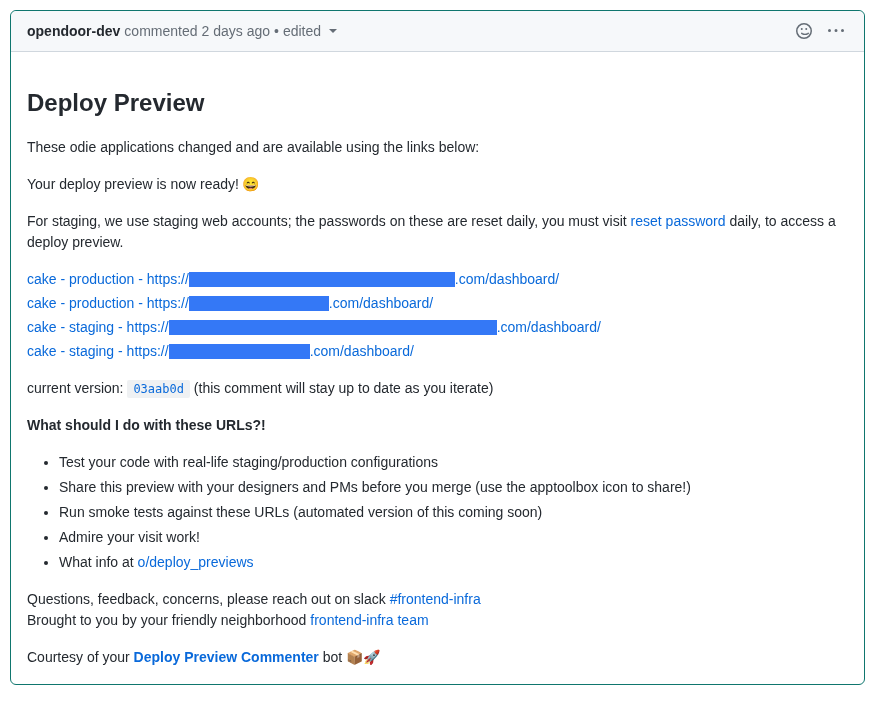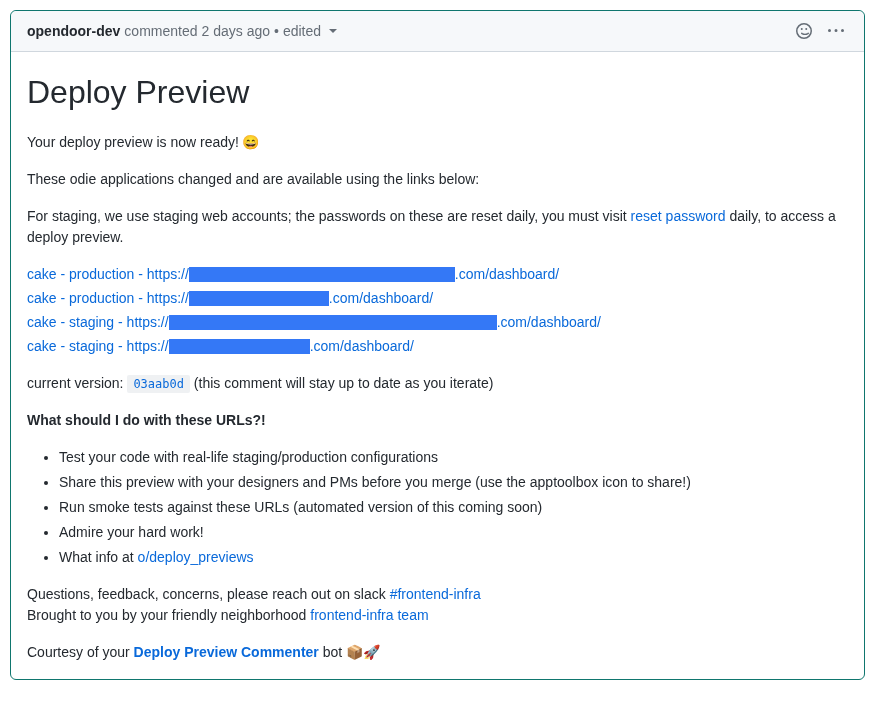--- a/index.html
+++ b/index.html
@@ -57,23 +57,23 @@
       border-radius: 4px;
     }
     .icon-btn svg {
       fill: currentColor;
     }
     .comment-body {
       padding: 16px;
       line-height: 1.5;
     }
     .comment-body h2 {
-      font-size: 32px;
-      font-weight: 400;
-      margin: 0 0 16px 0;
+      font-size: 24px;
+      font-weight: 700;
+      margin: 17px 0 16px 0;
       padding-bottom: 0;
       border: none;
     }
     .comment-body p {
       margin: 0 0 16px 0;
     }
     .comment-body strong {
       font-weight: 600;
     }
     .link {
@@ -146,23 +146,23 @@
         <svg width="16" height="16" viewBox="0 0 16 16">
             <path d="M8 9a1.5 1.5 0 1 0 0-3 1.5 1.5 0 0 0 0 3ZM1.5 9a1.5 1.5 0 1 0 0-3 1.5 1.5 0 0 0 0 3Zm13 0a1.5 1.5 0 1 0 0-3 1.5 1.5 0 0 0 0 3Z"></path>
           </svg>
       </button>
     </div>
   </div>
 
   <div class="comment-body">
     <h2>Deploy Preview</h2>
 
+    <p>These odie applications changed and are available using the links below:</p>
+
     <p>Your deploy preview is now ready! 😄</p>
-
-    <p>These odie applications changed and are available using the links below:</p>
 
     <p>
       <span>For staging, we use staging web accounts; the passwords on these are reset daily, you must visit </span><a class="link">reset password</a><span> daily, to access a deploy preview.</span>
     </p>
 
     <div class="deploy-links">
       <div class="deploy-link-line">
         <a class="link"><span>cake - production - https://</span><span class="redacted" style="width:266px"></span><span>.com/dashboard/</span></a>
       </div>
       <div class="deploy-link-line">
@@ -179,21 +179,21 @@
     <p>
       <span>current version: </span><code class="code-inline">03aab0d</code><span> (this comment will stay up to date as you iterate)</span>
     </p>
 
     <p><strong>What should I do with these URLs?!</strong></p>
 
     <ul class="tips">
       <li>Test your code with real-life staging/production configurations</li>
       <li>Share this preview with your designers and PMs before you merge (use the apptoolbox icon to share!)</li>
       <li>Run smoke tests against these URLs (automated version of this coming soon)</li>
-      <li>Admire your hard work!</li>
+      <li>Admire your visit work!</li>
       <li>
         <span>What info at </span><a class="link">o/deploy_previews</a>
       </li>
     </ul>
 
     <p style="margin-bottom:12px;">
       <span>Questions, feedback, concerns, please reach out on slack </span><a class="link">#frontend-infra</a><br>
       <span>Brought to you by your friendly neighborhood </span><a class="link">frontend-infra team</a>
     </p>
 

